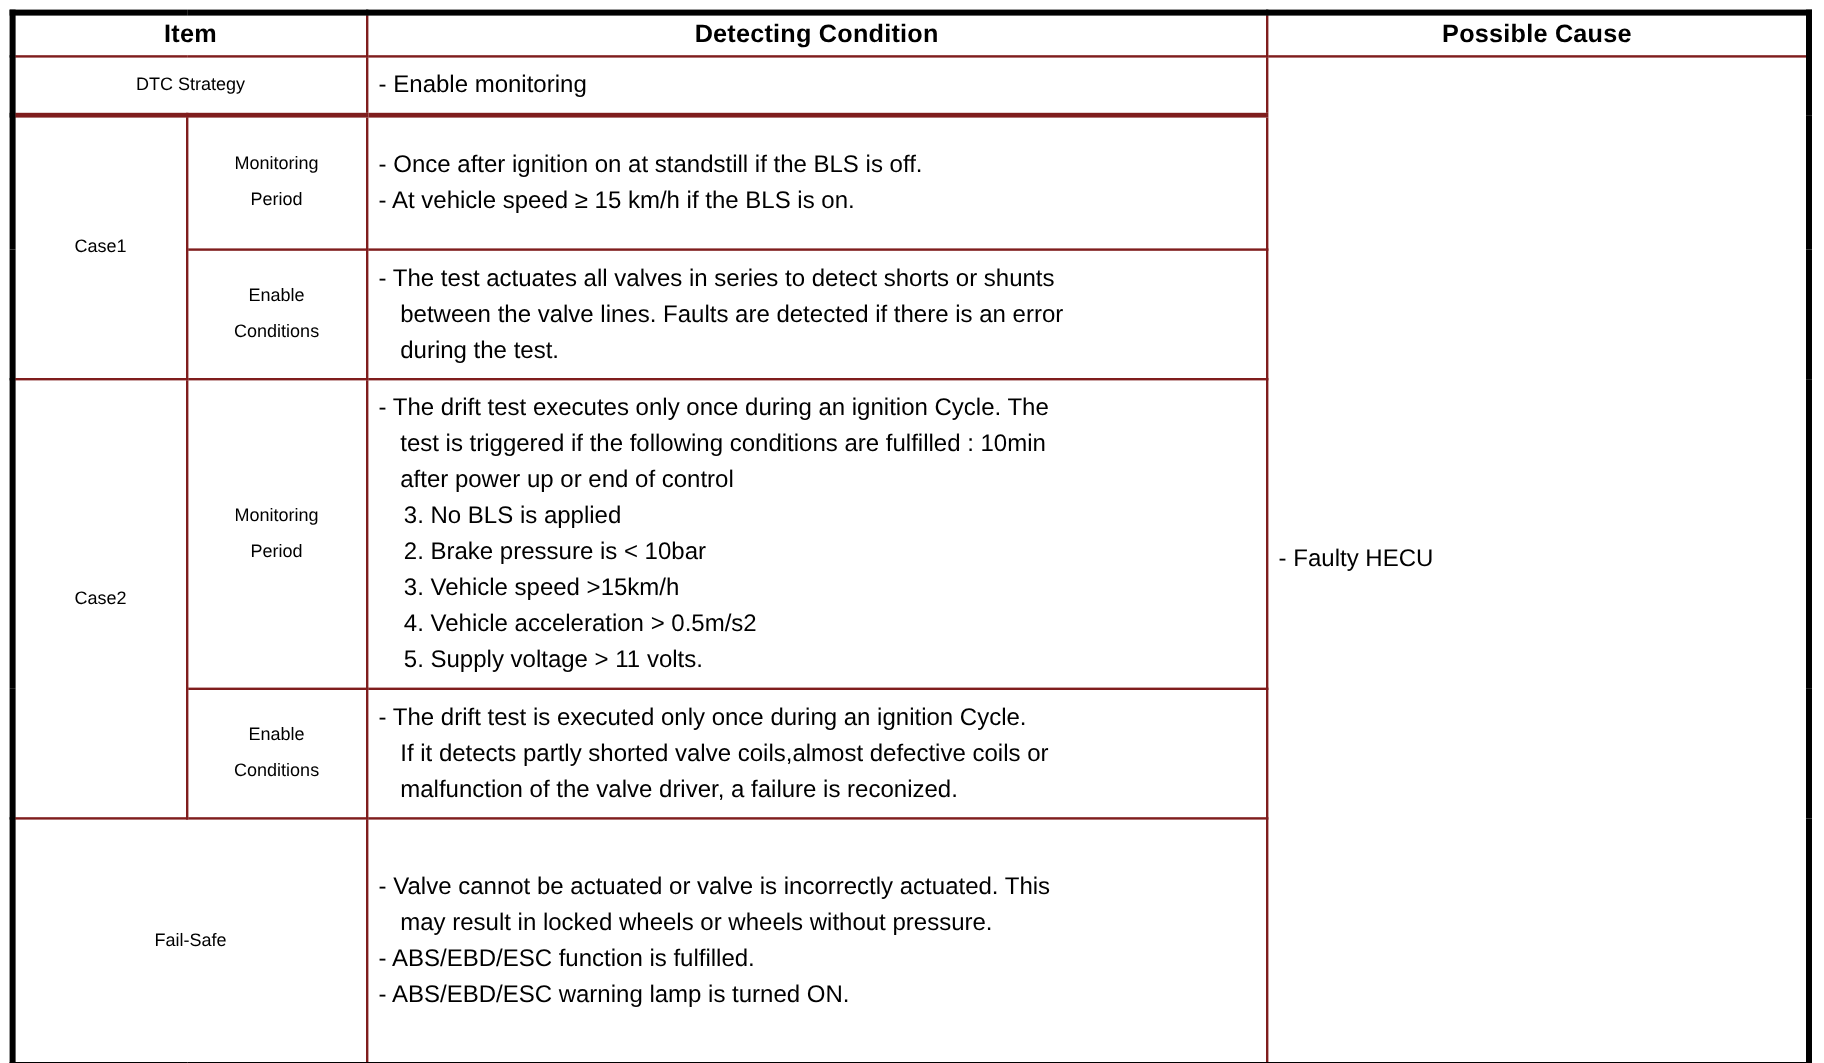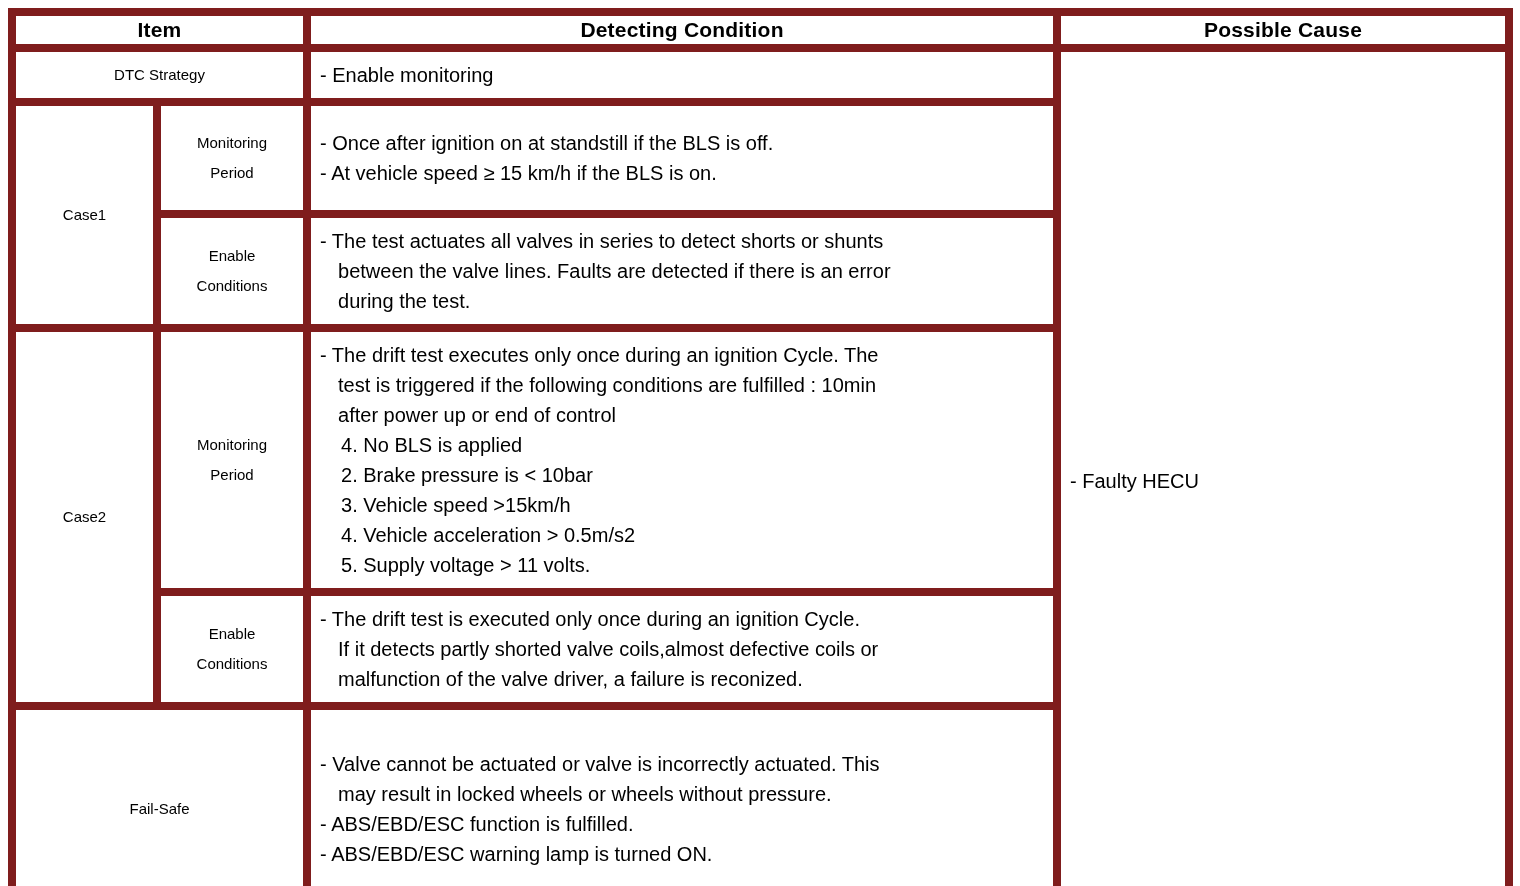--- a/index.html
+++ b/index.html
@@ -16,21 +16,21 @@
     position: absolute;
     left: 8px;
     top: 8px;
     width: 1501px;
     border-collapse: collapse;
     table-layout: fixed;
     border: 5px solid #000000;
     background: #ffffff;
   }
   td, th {
-    border: 8px solid #7f1d1d;
+    border: 2px solid #7f1d1d;
     padding: 0;
     vertical-align: middle;
     overflow: hidden;
   }
   th.hdr {
     font-size: 21px;
     font-weight: bold;
     text-align: center;
     line-height: 24px;
     letter-spacing: 0.2px;
@@ -111,21 +111,21 @@
   </tr>
 
   <tr style="height:254px">
     <td class="lbl" rowspan="2">Case2</td>
     <td class="lbl">Monitoring
 Period</td>
     <td class="content">
       <div class="para">- The drift test executes only once during an ignition Cycle. The
 test is triggered if the following conditions are fulfilled : 10min
 after power up or end of control</div>
-      <div class="num">4. No BLS is applied</div>
+      <div class="num">3. No BLS is applied</div>
       <div class="num">2. Brake pressure is &lt; 10bar</div>
       <div class="num">3. Vehicle speed &gt;15km/h</div>
       <div class="num">4. Vehicle acceleration &gt; 0.5m/s2</div>
       <div class="num">5. Supply voltage &gt; 11 volts.</div>
     </td>
   </tr>
 
   <tr style="height:100px">
     <td class="lbl">Enable
 Conditions</td>

